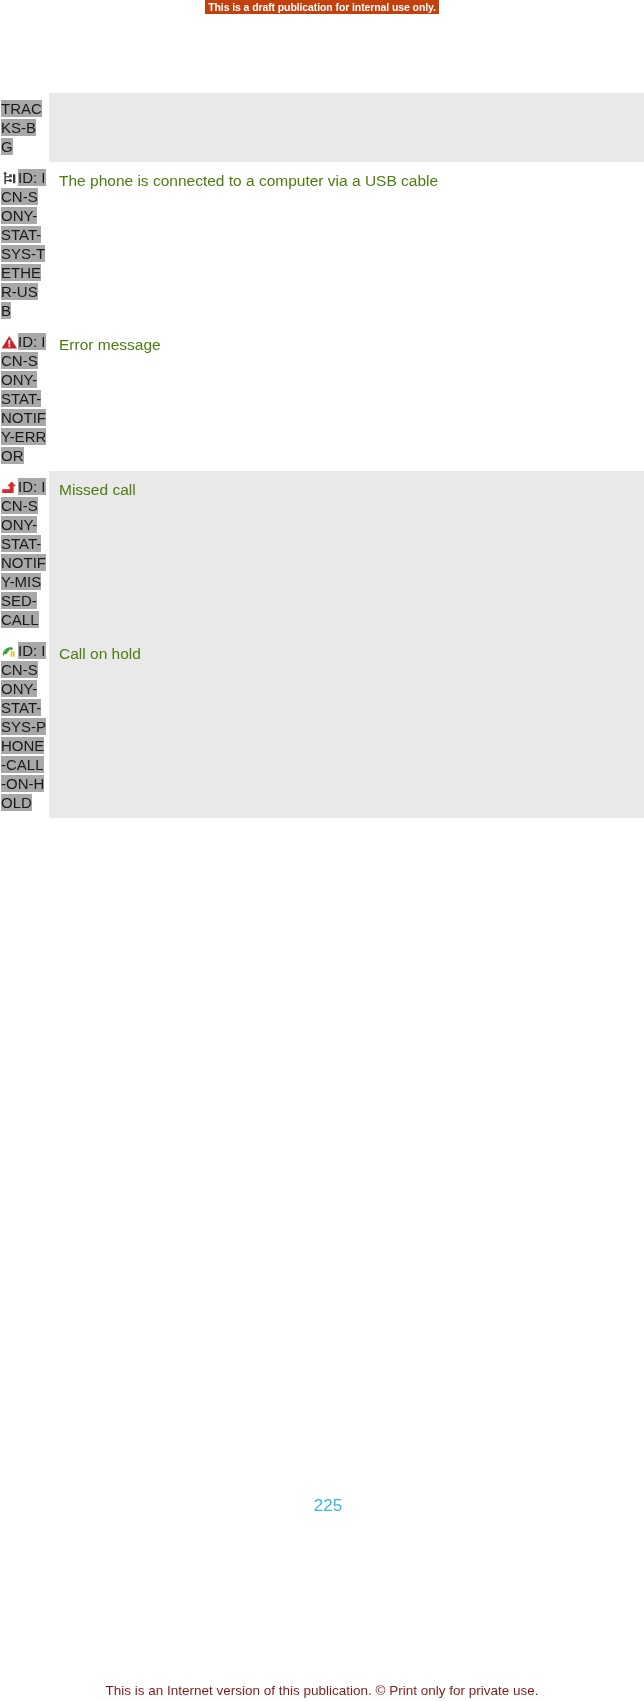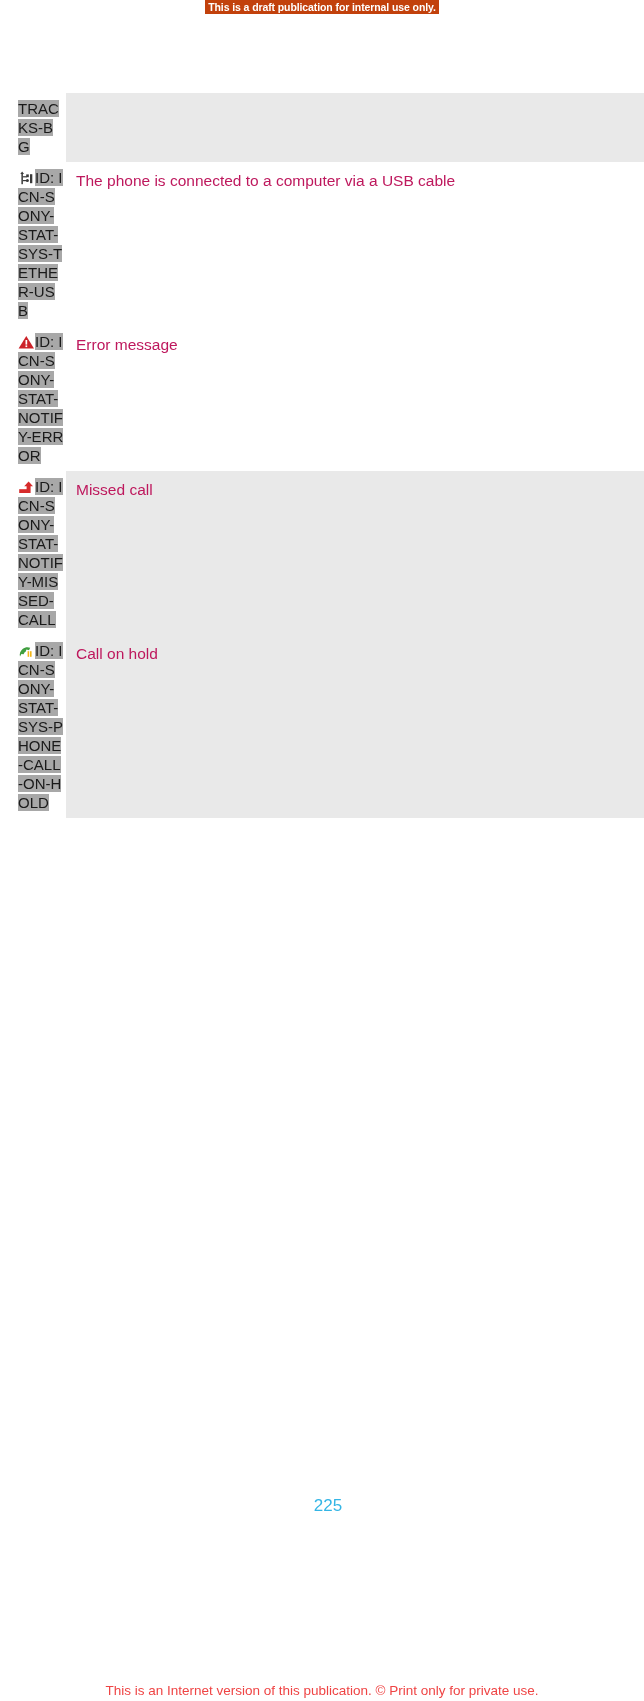--- a/index.html
+++ b/index.html
@@ -51,21 +51,21 @@
 
   .icon-table td {
     vertical-align: top;
     padding: 0;
     border: 0;
   }
 
   td.col-id {
     width: 48px;
     padding-top: 6px;
-    padding-left: 18px;
+    padding-left: 1px;
     padding-bottom: 6px;
     background: #ffffff;
   }
   td.col-desc {
     padding-top: 9px;
     padding-left: 10px;
     padding-right: 12px;
   }
 
   
@@ -88,21 +88,21 @@
     width: 17px;
     height: 15px;
     vertical-align: -3px;
     margin-right: 0px;
   }
   .id-icon svg { display: block; }
 
   .desc-text {
     font-size: 15.5px;
     line-height: 19px;
-    color: #be185d;
+    color: #4d7c0f;
   }
 
   
   .page-number {
     position: absolute;
     left: 0;
     right: 12px;
     top: 1496px;
     text-align: center;
     color: #33b5e5;
@@ -191,13 +191,13 @@
               </svg></span><span class="hl">ID: ICN-SONY-STAT-SYS-PHONE-CALL-ON-HOLD</span></div>
         </td>
         <td class="col-desc">
           <div class="desc-text">Call on hold</div>
         </td>
       </tr>
     </tbody>
 </table>
 
 <div class="page-number" style="color: rgb(51, 181, 229);">225</div>
-<div class="footer-note" style="color: #ef4444;">This is an Internet version of this publication. © Print only for private use.</div>
+<div class="footer-note" style="color: #7f1d1d;">This is an Internet version of this publication. © Print only for private use.</div>
 
 </body></html>

